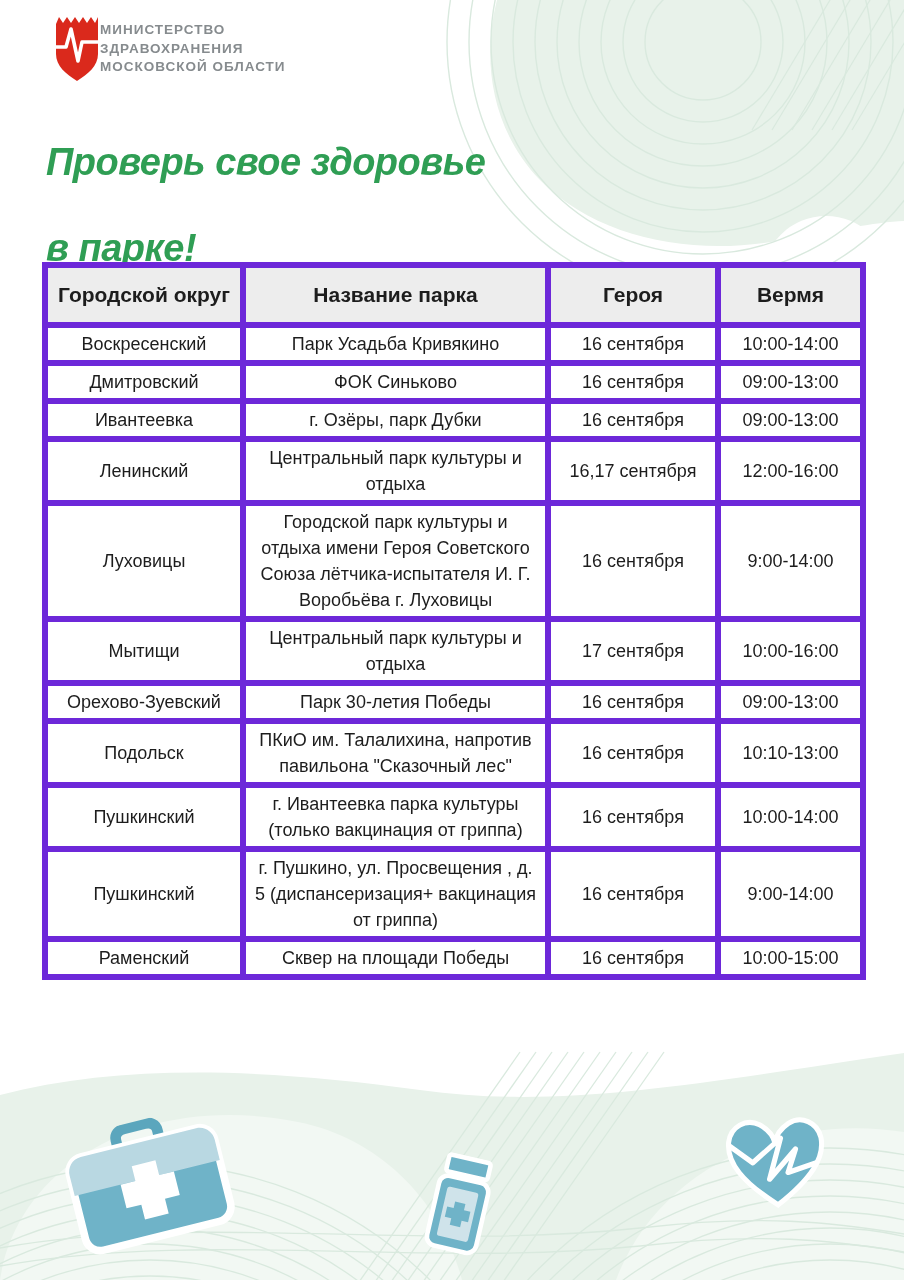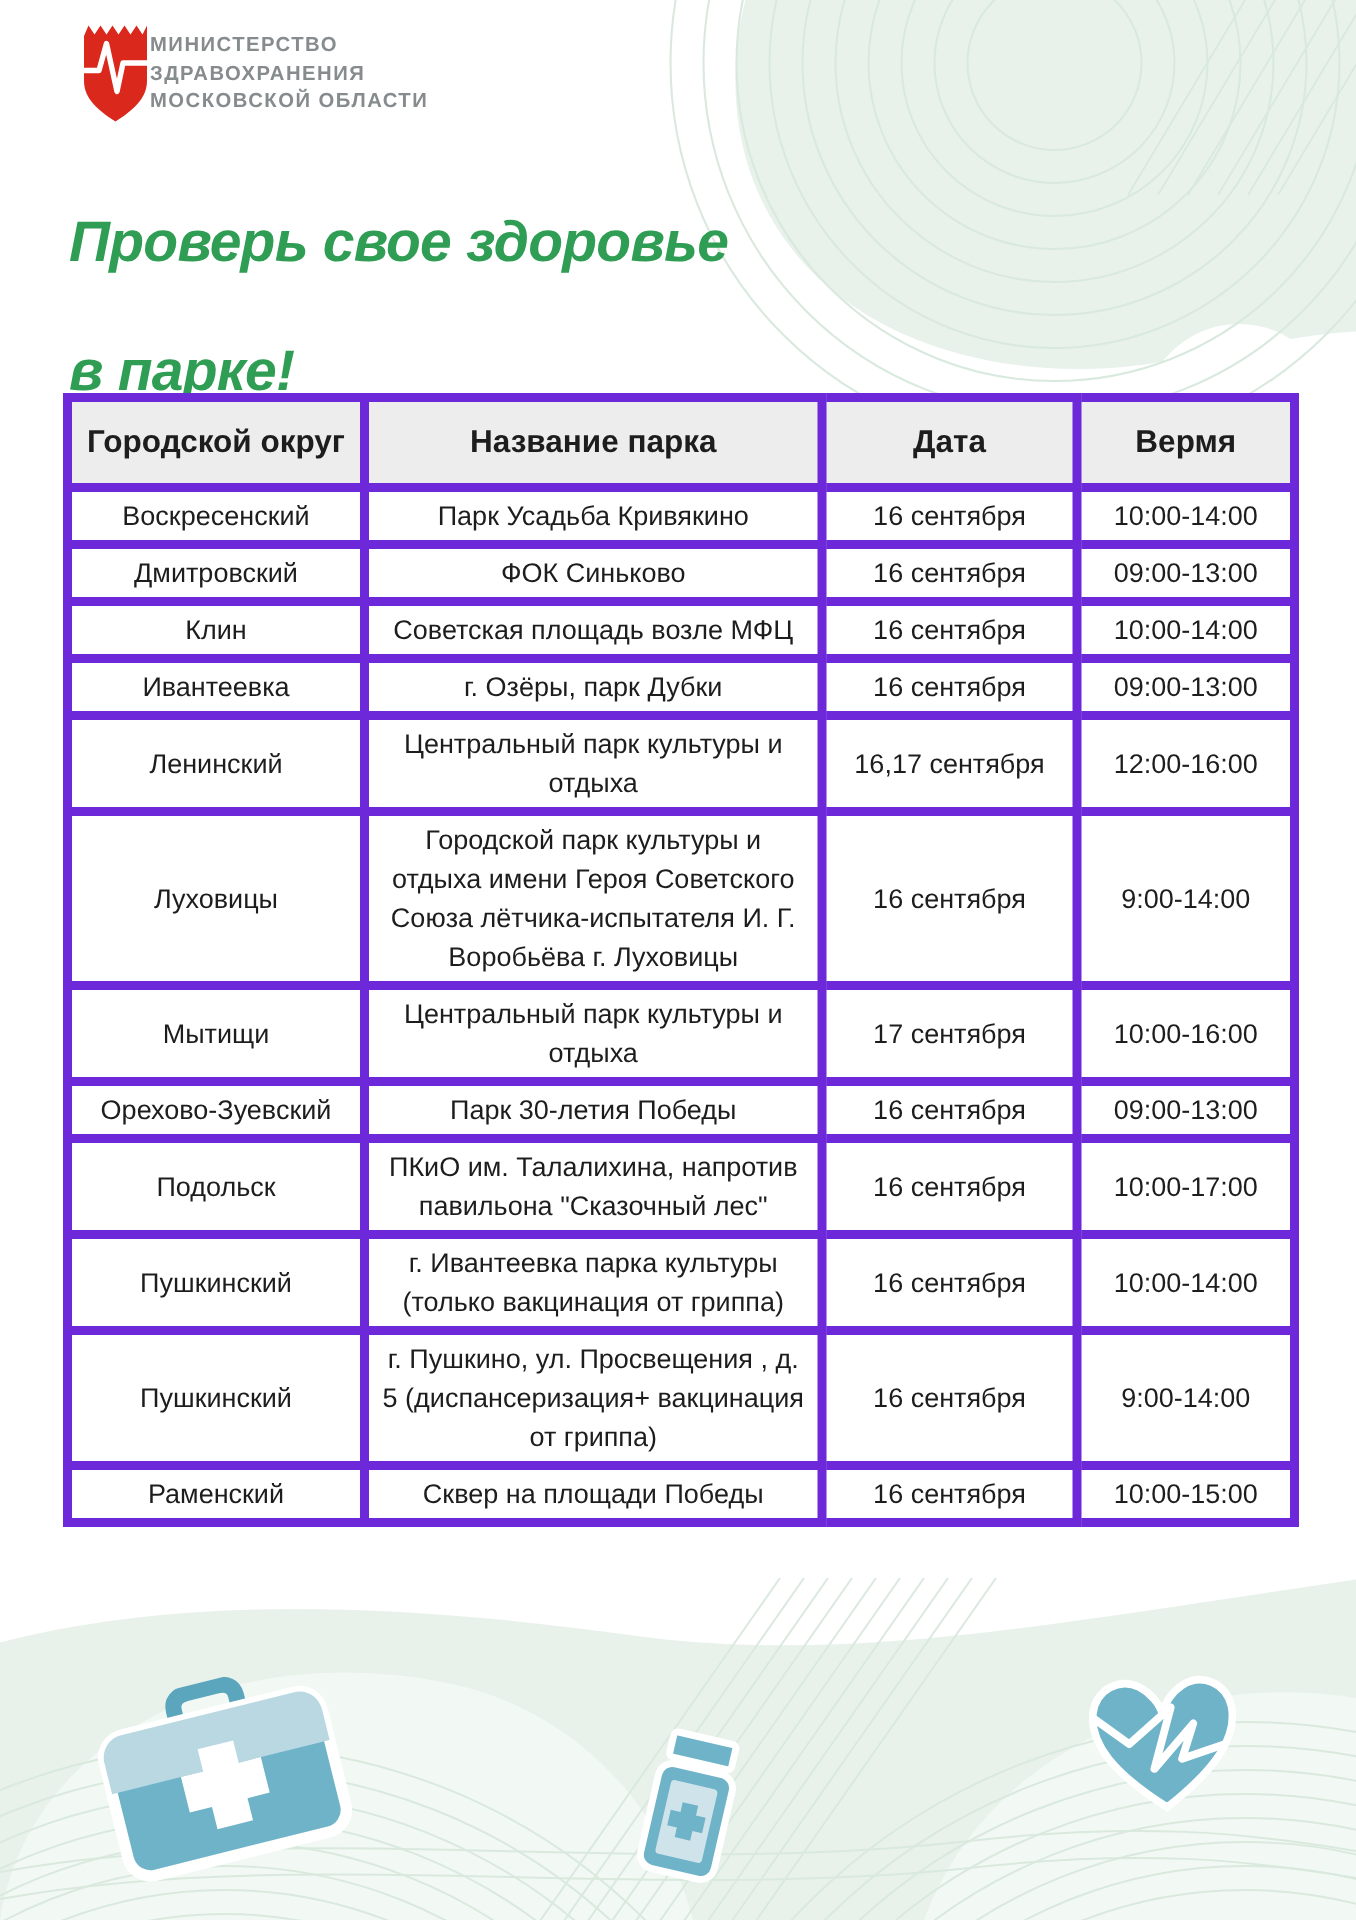--- a/index.html
+++ b/index.html
@@ -127,42 +127,36 @@
     <colgroup>
       <col style="width:198px">
         <col style="width:305px">
         <col style="width:170px">
         <col style="width:145px">
     </colgroup>
     <thead>
       <tr id="header-row">
           <th>Городской округ</th>
           <th>Название парка</th>
-          <th>Дата</th>
+          <th>Героя</th>
           <th>Вермя</th>
         </tr>
     </thead>
     <tbody id="table-body">
         <tr>
           <td>Воскресенский</td>
           <td>Парк Усадьба Кривякино</td>
           <td>16 сентября</td>
           <td>10:00-14:00</td>
         </tr>
         <tr>
           <td>Дмитровский</td>
           <td>ФОК Синьково</td>
           <td>16 сентября</td>
           <td>09:00-13:00</td>
-        </tr>
-        <tr>
-          <td>Клин</td>
-          <td>Советская площадь возле МФЦ</td>
-          <td>16 сентября</td>
-          <td>10:00-14:00</td>
         </tr>
         <tr>
           <td>Ивантеевка</td>
           <td>г. Озёры, парк Дубки</td>
           <td>16 сентября</td>
           <td>09:00-13:00</td>
         </tr>
         <tr>
           <td>Ленинский</td>
           <td>Центральный парк культуры и отдыха</td>
@@ -184,21 +178,21 @@
         <tr>
           <td>Орехово-Зуевский</td>
           <td>Парк 30-летия Победы</td>
           <td>16 сентября</td>
           <td>09:00-13:00</td>
         </tr>
         <tr>
           <td>Подольск</td>
           <td>ПКиО им. Талалихина, напротив павильона "Сказочный лес"</td>
           <td>16 сентября</td>
-          <td>10:00-17:00</td>
+          <td>10:10-13:00</td>
         </tr>
         <tr>
           <td>Пушкинский</td>
           <td>г. Ивантеевка парка культуры (только вакцинация от гриппа)</td>
           <td>16 сентября</td>
           <td>10:00-14:00</td>
         </tr>
         <tr>
           <td>Пушкинский</td>
           <td>г. Пушкино, ул. Просвещения , д. 5 (диспансеризация+ вакцинация от гриппа)</td>

